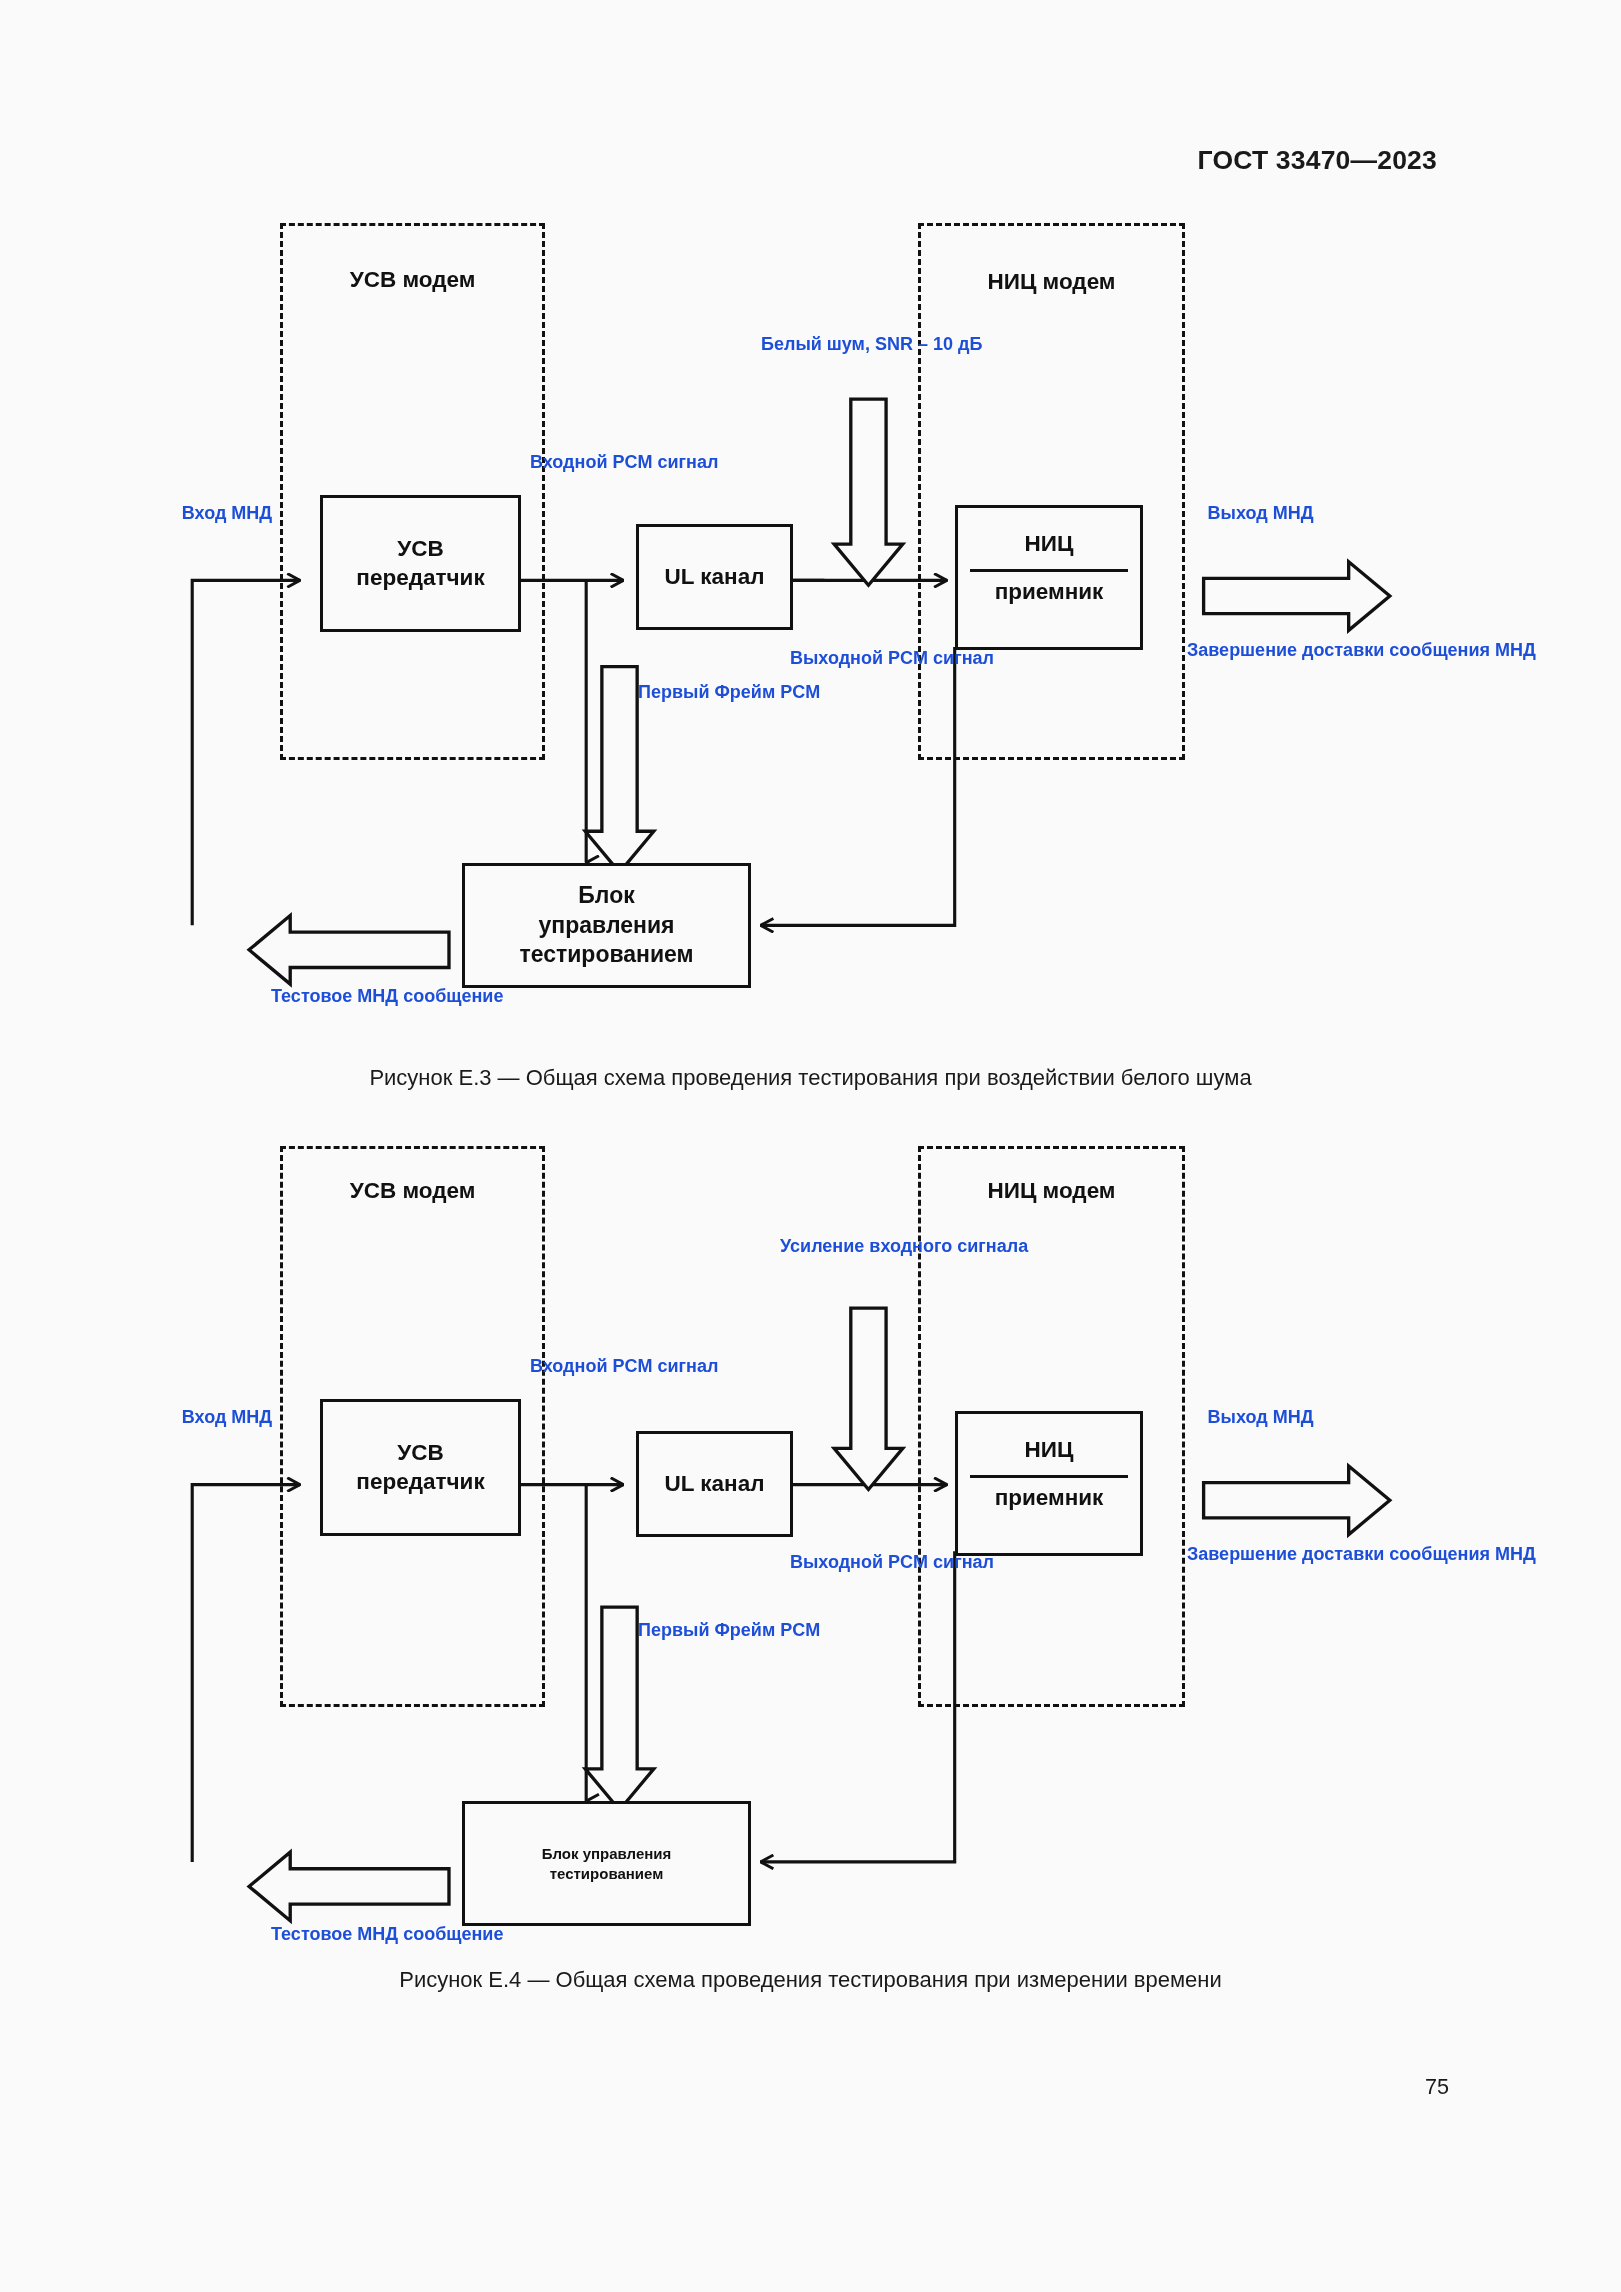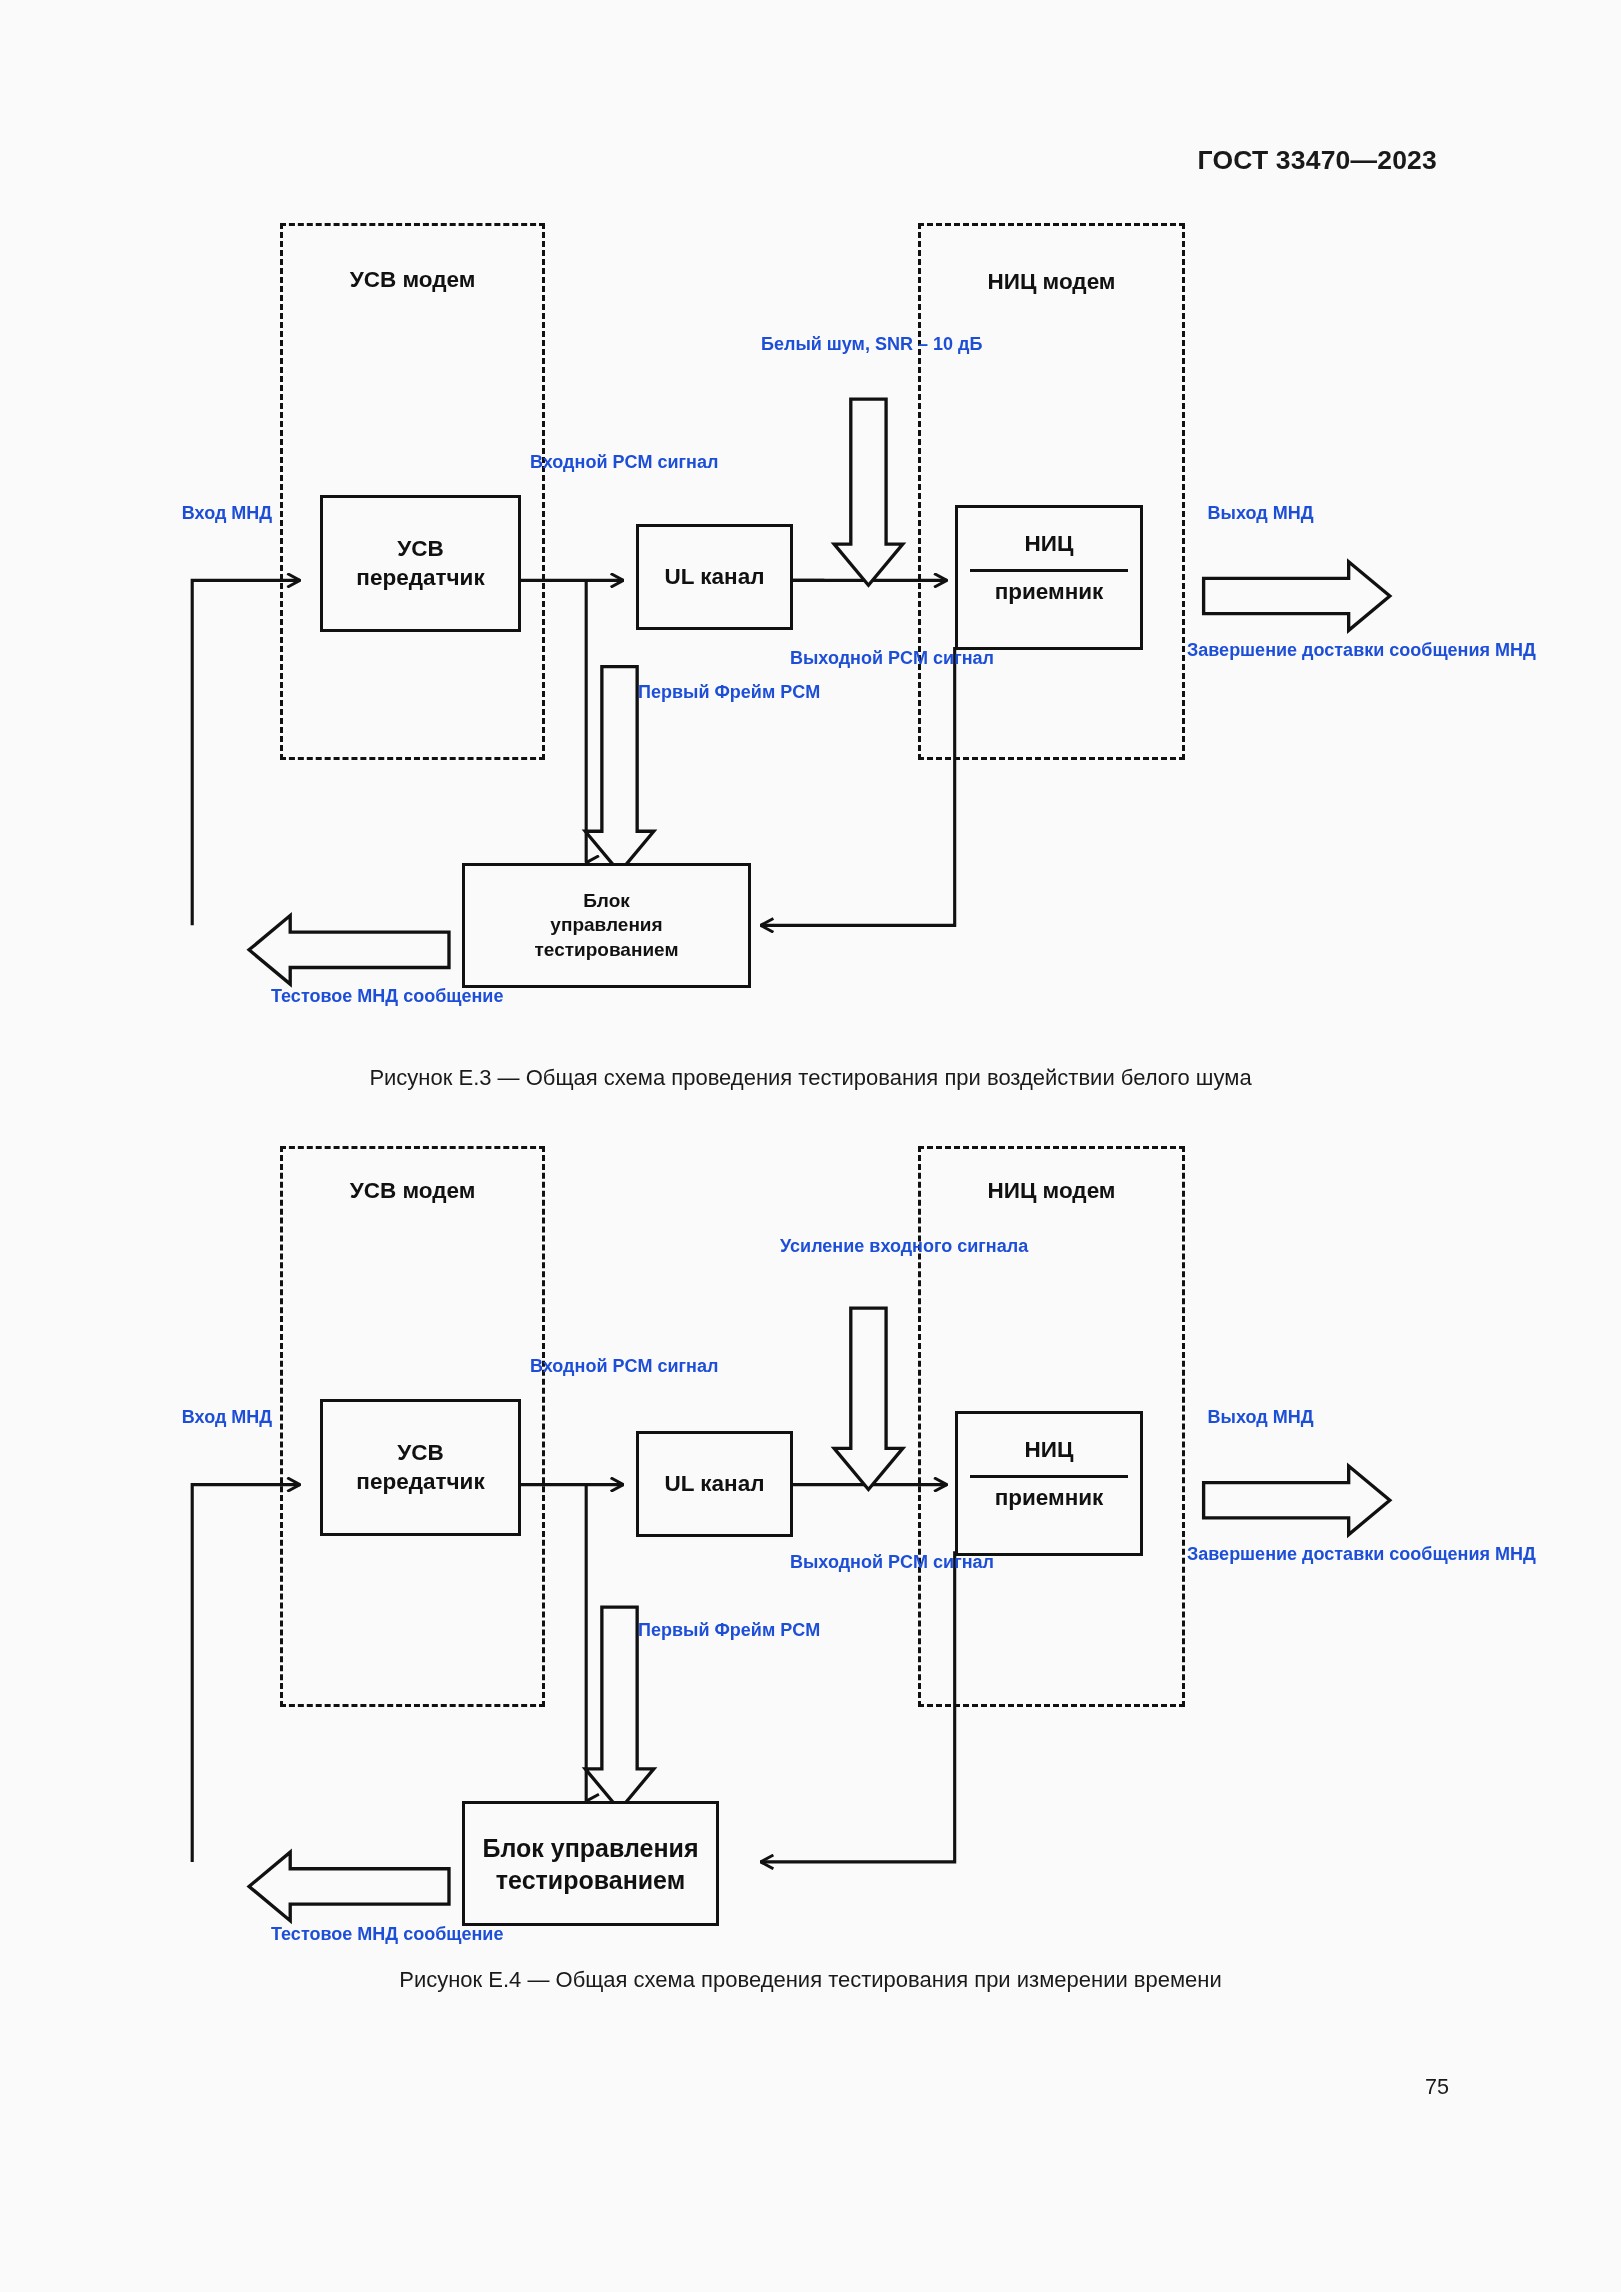--- a/index.html
+++ b/index.html
@@ -193,21 +193,21 @@
       <div class="top-cell">
         <span class="ln">НИЦ</span>
       </div>
       <div class="divider"></div>
       <div class="mid-cell">
         <span class="ln">приемник</span>
       </div>
       <div class="bottom-pad"></div>
     </div>
 
-    <div class="node" style="left:456px; top:863px; width:289px; height:125px; font-size:19px;">
+    <div class="node" style="left:456px; top:863px; width:289px; height:125px; font-size:23px;">
       <span class="ln">Блок</span>
       <span class="ln">управления</span>
       <span class="ln">тестированием</span>
     </div>
 
     <div class="lbl" style="left:770,0px; left:755px; top:333px; width:176px; font-size:18px;">
       <span class="ln">Белый шум,</span>
       <span class="ln">SNR – 10 дБ</span>
     </div>
 
@@ -308,21 +308,21 @@
       <div class="top-cell">
         <span class="ln">НИЦ</span>
       </div>
       <div class="divider"></div>
       <div class="mid-cell">
         <span class="ln">приемник</span>
       </div>
       <div class="bottom-pad"></div>
     </div>
 
-    <div class="node" style="left:456px; top:684px; width:257px; height:125px; font-size:25px;">
+    <div class="node" style="left:456px; top:684px; width:289px; height:125px; font-size:15px;">
       <span class="ln">Блок управления</span>
       <span class="ln">тестированием</span>
     </div>
 
     <div class="lbl" style="left:774px; top:118px; width:147px; font-size:18px;">
       <span class="ln">Усиление</span>
       <span class="ln">входного</span>
       <span class="ln">сигнала</span>
     </div>
 

